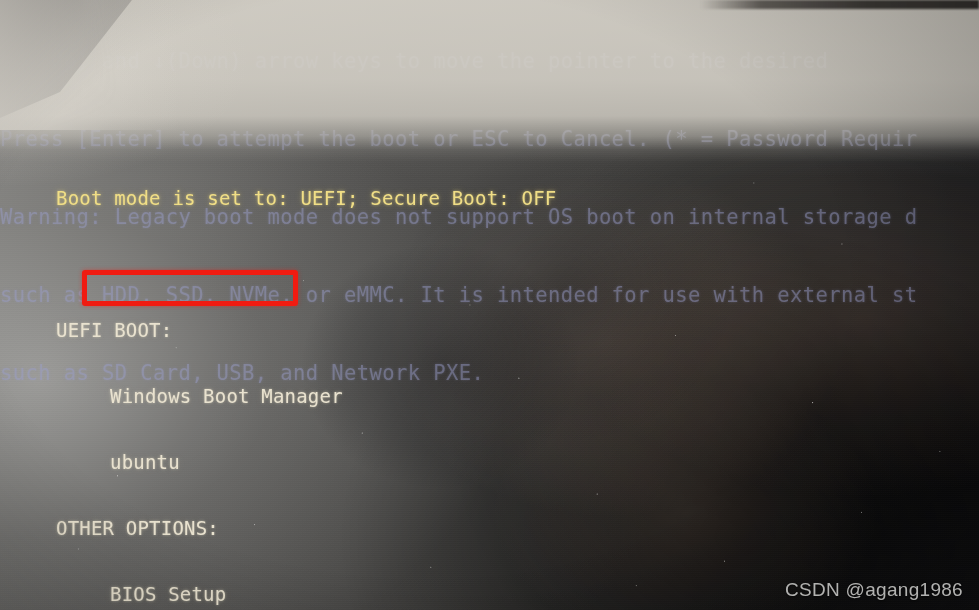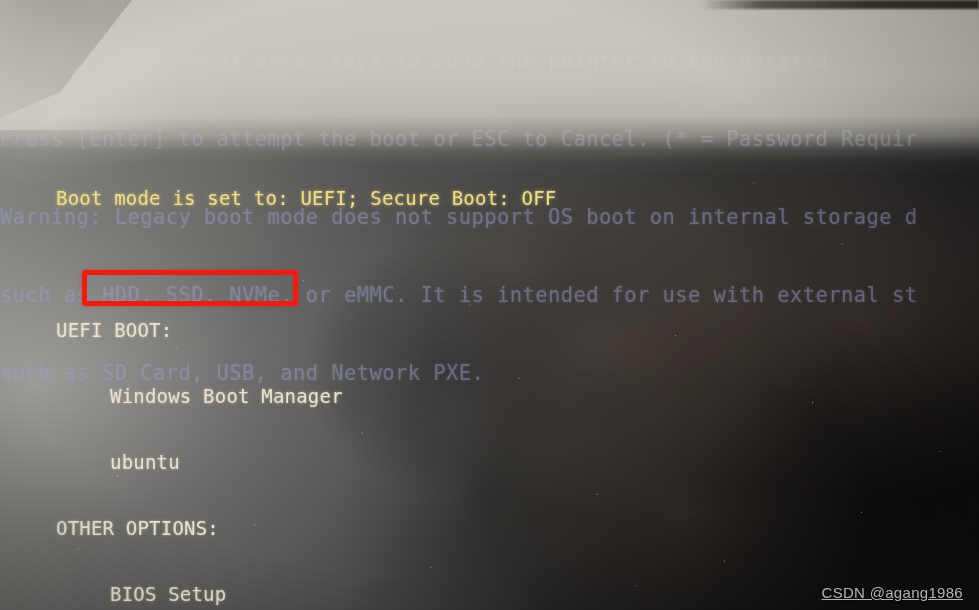--- a/index.html
+++ b/index.html
@@ -197,25 +197,24 @@
     box-shadow: 0 0 4px rgba(240,27,17,0.45);
   }
 
   
   #watermark {
     position: absolute;
     right: 16px;
     bottom: 9px;
     color: #c9c9c7;
     font-family: "Liberation Sans", sans-serif;
-    font-size: 15px;
+    font-size: 19px;
     letter-spacing: 0.3px;
     opacity: 0.88;
     text-shadow: 0 1px 2px rgba(0,0,0,0.55);
-    text-decoration: underline;
   }
 
   
   #vignette {
     background:
       radial-gradient(ellipse 820px 560px at 42% 46%, rgba(0,0,0,0) 52%, rgba(0,0,0,0.24) 88%, rgba(0,0,0,0.42) 100%);
   }
 </style>
 </head>
 <body>

